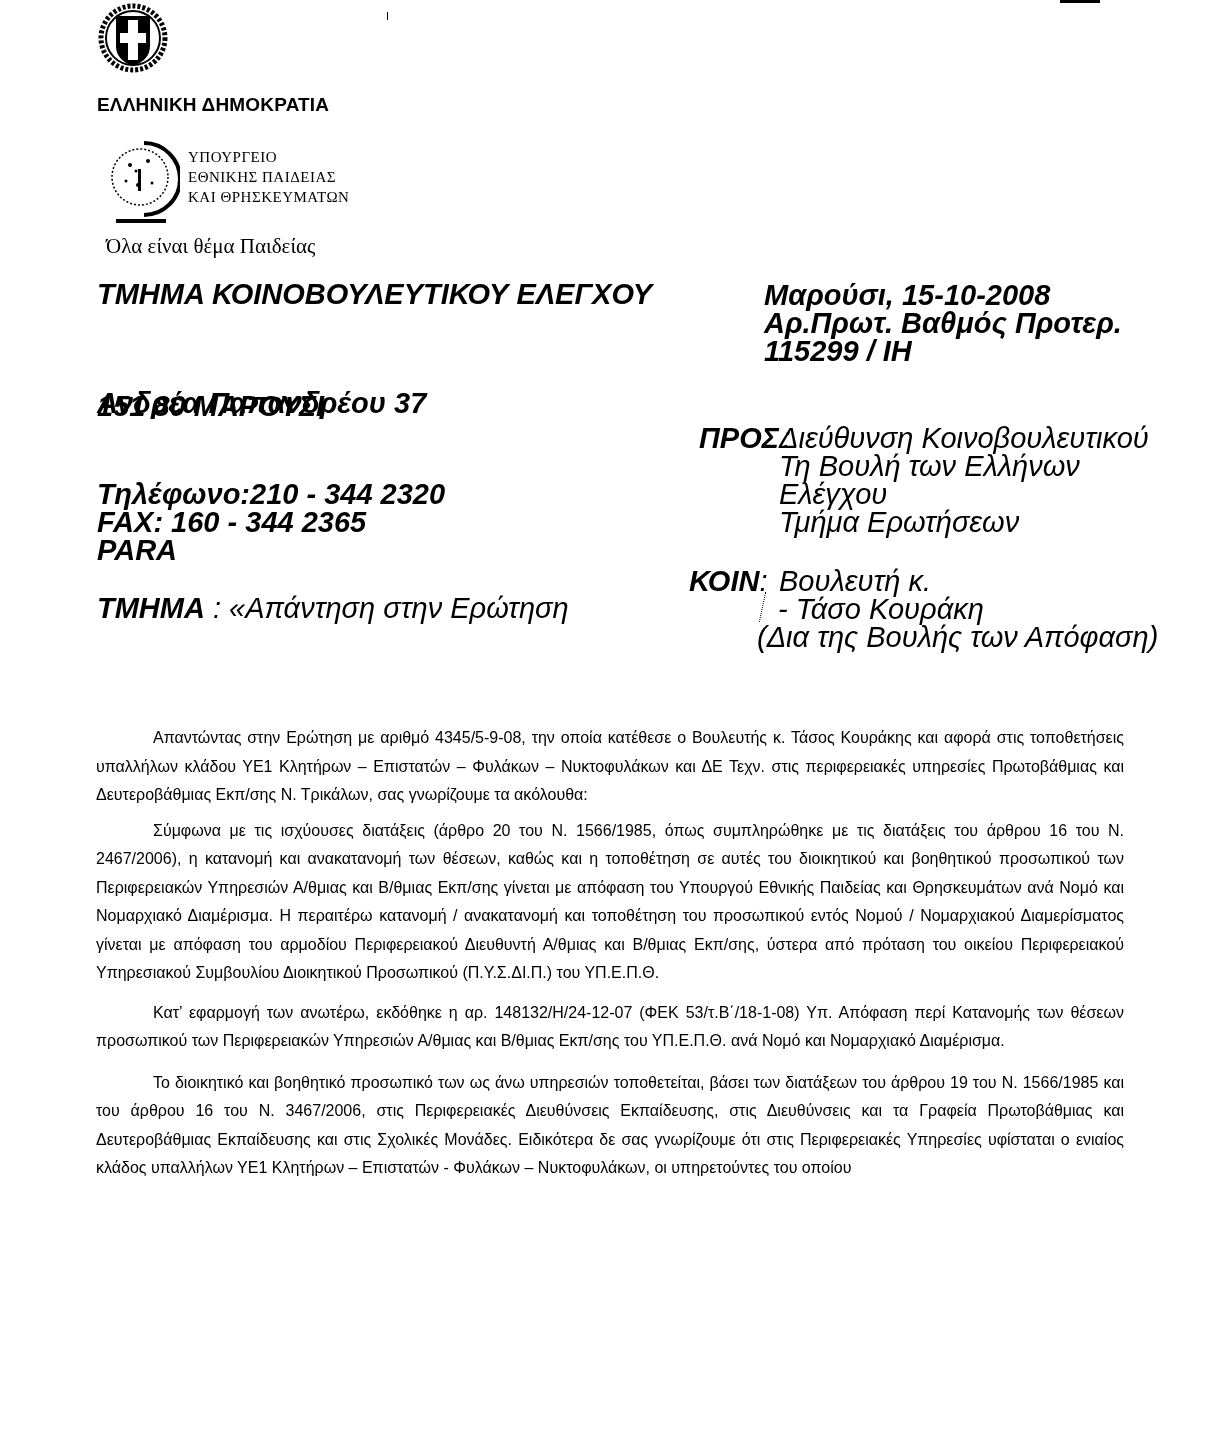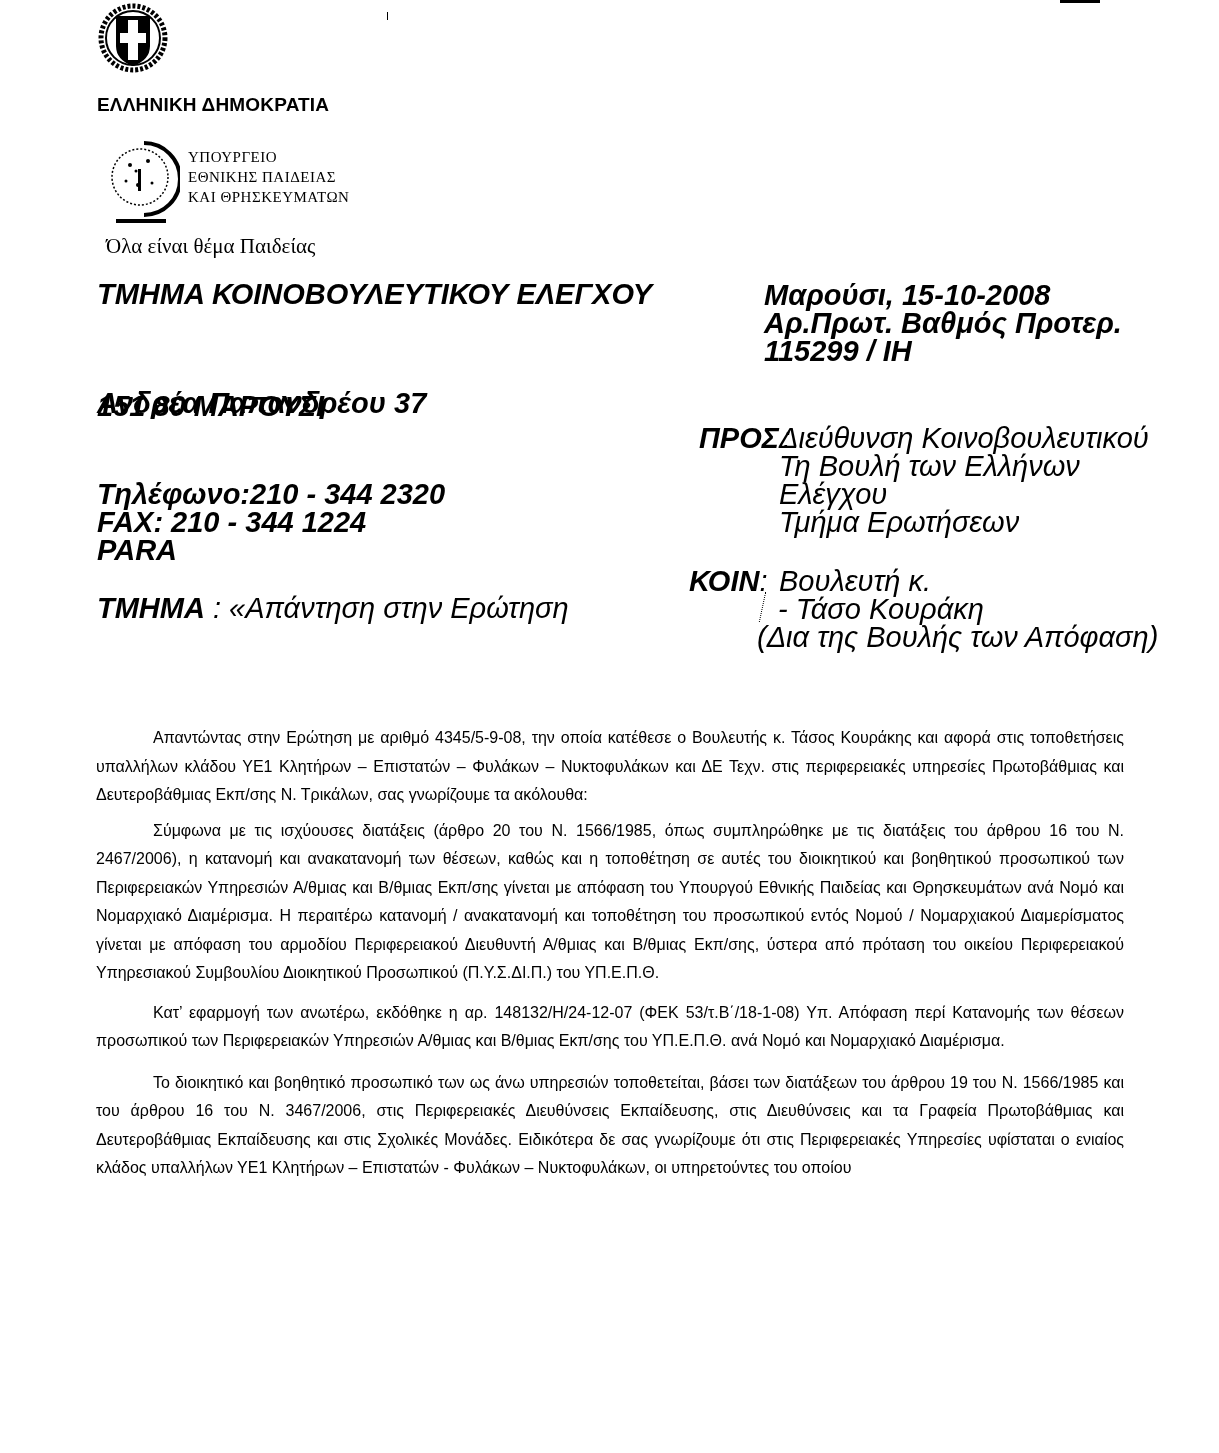--- a/index.html
+++ b/index.html
@@ -58,21 +58,21 @@
   <div>ΥΠΟΥΡΓΕΙΟ</div>
   <div>ΕΘΝΙΚΗΣ ΠΑΙΔΕΙΑΣ</div>
   <div>ΚΑΙ ΘΡΗΣΚΕΥΜΑΤΩΝ</div>
 </div>
 <div class="abs motto" style="left:106px; top:234px;">Όλα είναι θέμα Παιδείας</div>
 
 <div class="abs hdr b" style="left:97px; top:280px;">ΤΜΗΜΑ ΚΟΙΝΟΒΟΥΛΕΥΤΙΚΟΥ ΕΛΕΓΧΟΥ</div>
 <div class="abs hdr b" style="left:97px; top:364px;margin-top:25px;">Ανδρέα Παπανδρέου 37</div>
 <div class="abs hdr b" style="left:97px; top:392px;">151 80 ΜΑΡΟΥΣΙ</div>
 <div class="abs hdr b" style="left:97px; top:480px;">Τηλέφωνο:210 -  344 2320</div>
-<div class="abs hdr b" style="left:97px; top:508px;">FAX: 210 - 344 1224</div>
+<div class="abs hdr b" style="left:97px; top:508px;">FAX: 160 - 344 2365</div>
 <div class="abs hdr b" style="left:97px; top:536px;">PARA</div>
 
 <div class="abs hdr" style="left:97px; top:594px;">
   <div>
     <span class="b">ΤΜΗΜΑ</span>
     <span>:</span>
     <span>«Απάντηση στην Ερώτηση</span>
   </div>
 </div>
 

